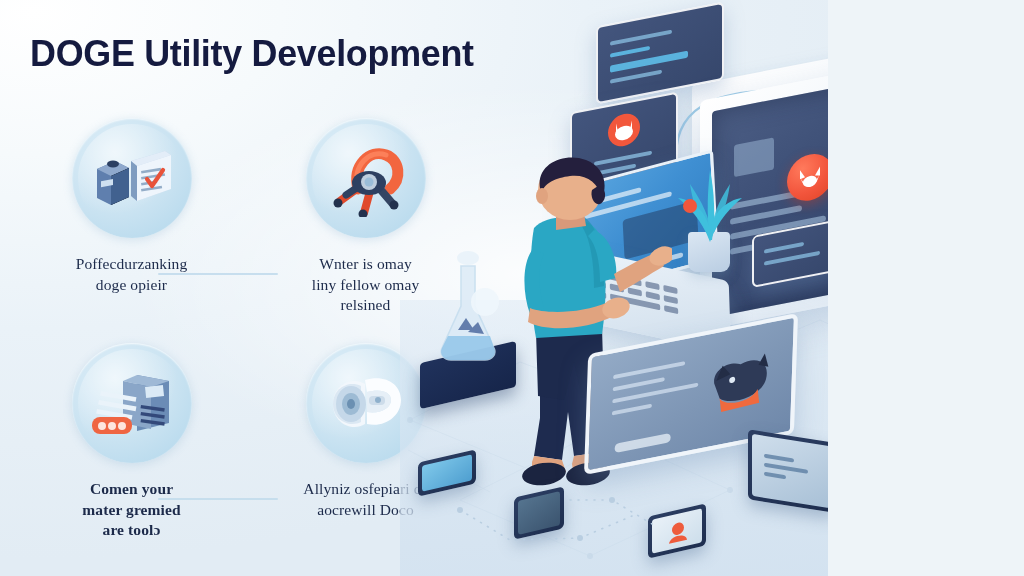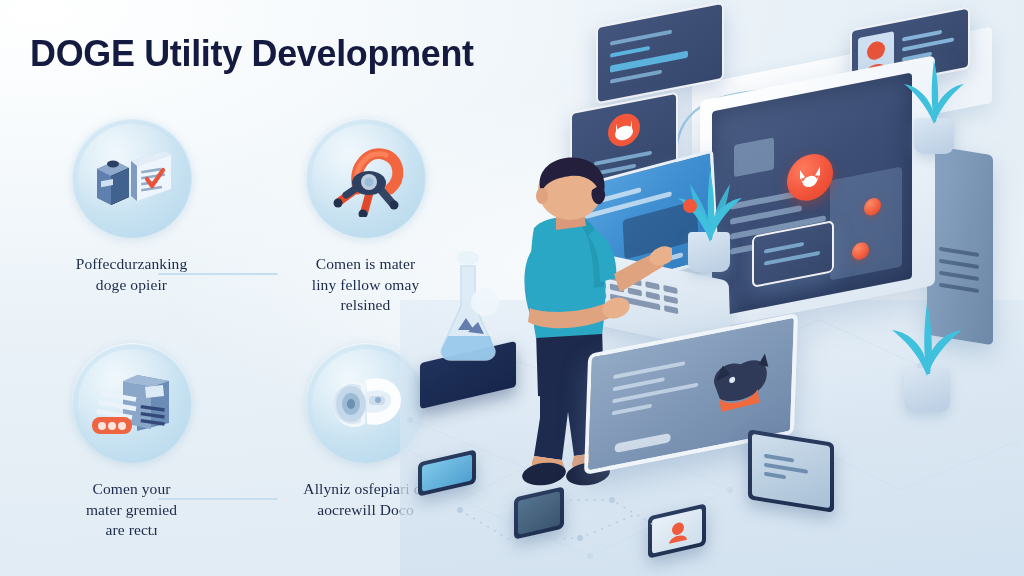--- a/index.html
+++ b/index.html
@@ -5,21 +5,21 @@
 <style>
   * { margin:0; padding:0; box-sizing:border-box; }
   html, body { width:1024px; height:576px; overflow:hidden; }
   body {
     font-family:"Liberation Sans", sans-serif;
     background:#eef4f8;
     position:relative;
   }
   #poster {
     position:absolute; inset:0;
-    width:1024px; height:576px;
+    width:828px; height:576px;
     overflow:hidden;
     background:
       radial-gradient(115% 95% at 4% 2%, #ffffff 0%, #f6fafc 26%, #eaf2f8 58%, #e2ecf4 100%),
       linear-gradient(160deg, #fbfdfe 0%, #e9f1f7 48%, #dce8f2 100%);
   }
   
   .bg-sheen {
     position:absolute; left:-6%; top:8%; width:112%; height:86%;
     background:radial-gradient(58% 52% at 62% 46%, rgba(255,255,255,.85) 0%, rgba(255,255,255,.30) 46%, rgba(255,255,255,0) 74%);
     pointer-events:none;
@@ -38,21 +38,21 @@
     transform-origin:left center;
     white-space:nowrap;
   }
 
   
   .features { position:absolute; left:8px; top:110px; width:440px; height:460px; }
 
   .feature { position:absolute; width:215px; }
   .f1 { left:16px;  top:8px;   }
   .f2 { left:250px; top:8px;   }
-  .f3 { left:16px;  top:233px; }
+  .f3 { left:16px;  top:233px;font-weight:bold; }
   .f4 { left:250px; top:233px; }
 
   .circle {
     position:relative;
     width:120px; height:120px; border-radius:50%;
     margin:0 auto;
     background:radial-gradient(circle at 36% 30%, #ddeef8 0%, #cce4f2 48%, #bcdcee 78%, #add3e9 100%);
     box-shadow:0 2px 10px rgba(110,160,195,.22), inset 0 1px 2px rgba(255,255,255,.85);
     display:flex; align-items:center; justify-content:center;
   }
@@ -301,21 +301,21 @@
           <path d="M34 48 L22 56" stroke="#2f4262" stroke-width="7" stroke-linecap="round"></path>
           <circle cx="14" cy="64" r="4.5" fill="#22314d"></circle>
           <circle cx="39" cy="75" r="4.5" fill="#22314d"></circle>
           <circle cx="70" cy="66" r="4.5" fill="#22314d"></circle>
           <ellipse cx="45" cy="44" rx="17" ry="12" fill="#2e4061"></ellipse>
           <circle cx="45" cy="43" r="8" fill="#d8e8f4" opacity=".85"></circle>
           <circle cx="45" cy="43" r="4.5" fill="#9bbdd8"></circle>
         </svg>
       </div>
       <div class="caption">
-        <span>Comen is mater</span>
+        <span>Wnter is omay</span>
         <span>liny fellow omay</span>
         <span>relsined</span>
       </div>
     </div>
 
     <div class="feature f3">
       <div class="circle">
         <svg width="86" height="76" viewBox="0 0 86 76">
           <path d="M48 10 L80 16 L80 58 L48 66 Z" fill="#6b8cb6"></path>
           <path d="M48 10 L80 16 L62 22 L34 16 Z" fill="#9fb9d6"></path>
@@ -335,21 +335,21 @@
           <g fill="#fff3ee" opacity=".9">
             <circle cx="13" cy="61" r="4"></circle>
             <circle cx="23" cy="61" r="4"></circle>
             <circle cx="33" cy="61" r="4"></circle>
           </g>
         </svg>
       </div>
       <div class="caption">
         <span>Comen your</span>
         <span>mater gremied</span>
-        <span>are rectɹ</span>
+        <span>are toolɔ</span>
       </div>
     </div>
 
     <div class="feature f4">
       <div class="circle">
         <svg width="86" height="74" viewBox="0 0 86 74">
           <path d="M10 38 C10 18, 30 10, 42 18 L42 58 C30 66, 10 58, 10 38 Z" fill="#f2f7fc"></path>
           <path d="M10 38 C10 22, 26 14, 38 20 L38 56 C26 62, 10 54, 10 38 Z" fill="#dbe8f3"></path>
           <ellipse cx="28" cy="38" rx="15" ry="18" fill="#c5d8e9"></ellipse>
           <ellipse cx="28" cy="38" rx="9" ry="11" fill="#9dbbd4"></ellipse>

